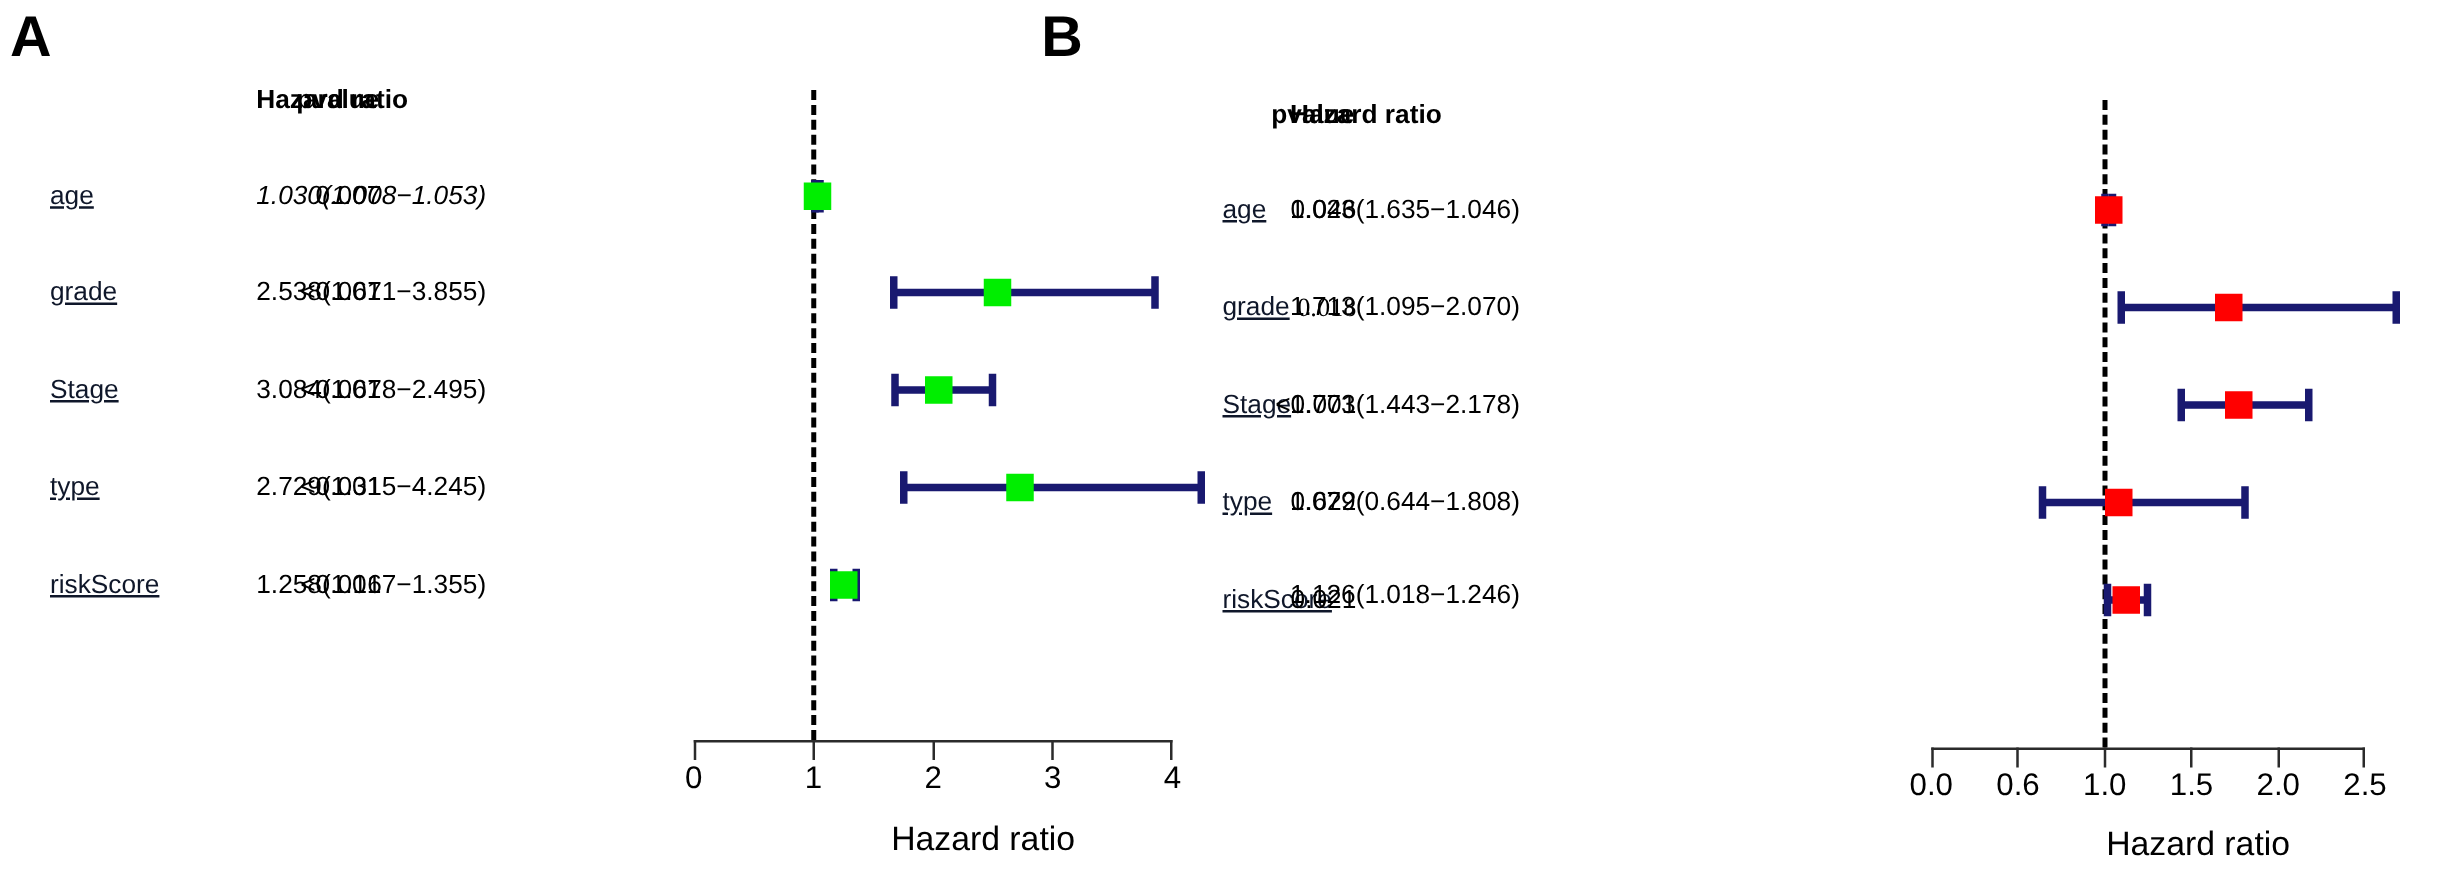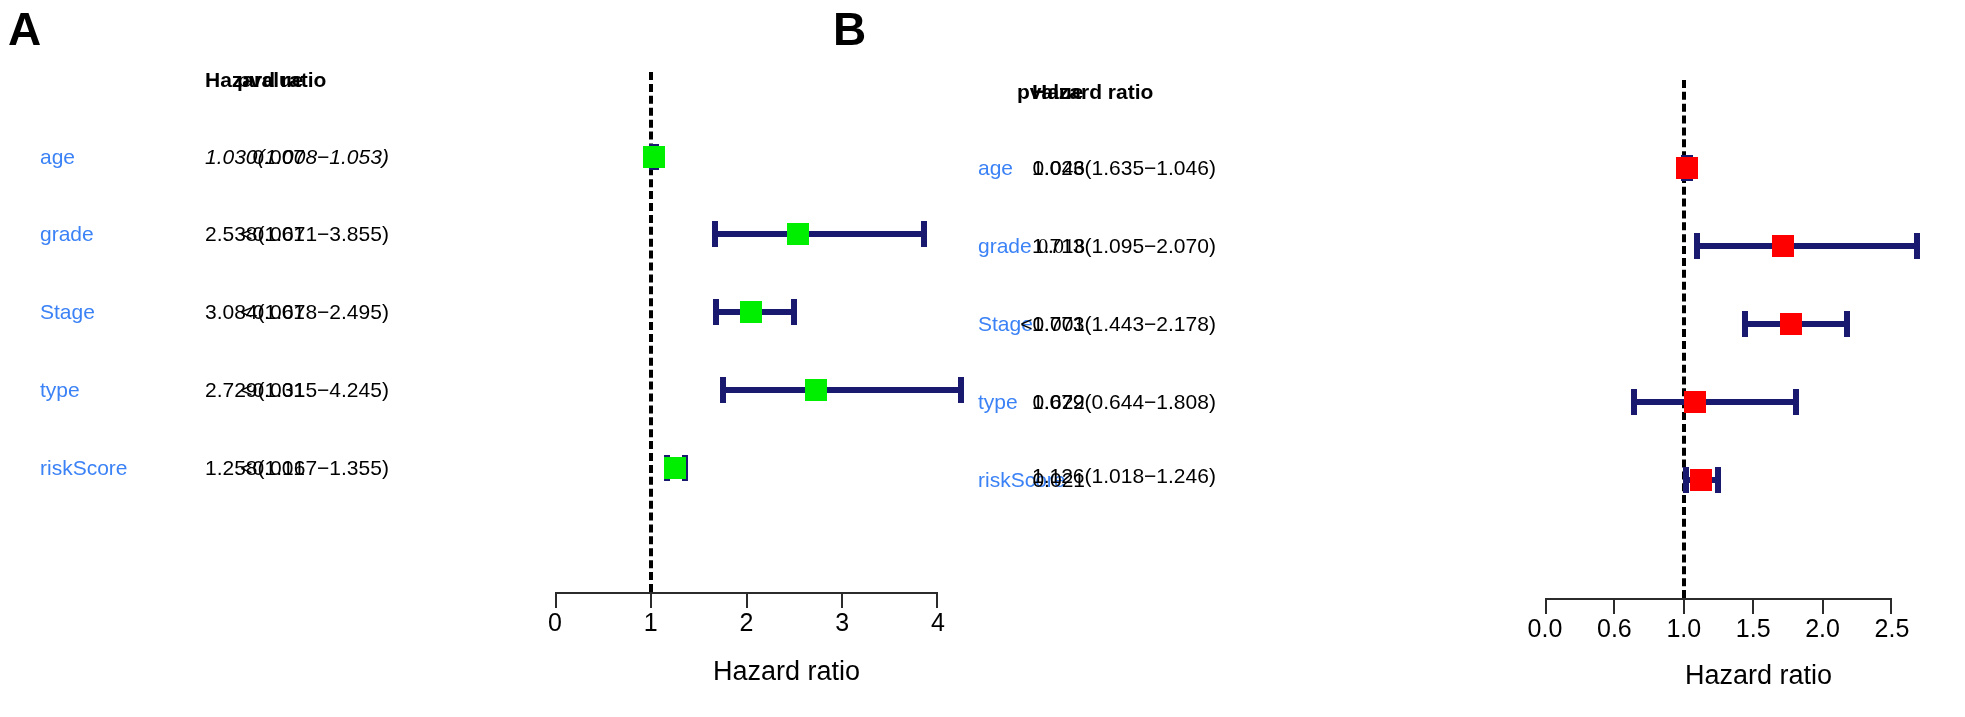--- a/index.html
+++ b/index.html
@@ -10,21 +10,21 @@
   }
   .panel{position:absolute;top:0;height:717px;}
   #panel-a{left:0;width:980px;}
   #panel-b{left:980px;width:985px;}
 
   .panel-letter{
     position:absolute;font-size:46px;font-weight:bold;color:#000;
     line-height:1;letter-spacing:-1px;
   }
   .hdr{position:absolute;font-size:21px;font-weight:bold;color:#000;white-space:nowrap;}
-  .row-label{position:absolute;font-size:21px;color:#3b82f6;white-space:nowrap;}
+  .row-label{position:absolute;font-size:21px;color:#0f172a;white-space:nowrap;text-decoration:underline;}
   .row-p{position:absolute;font-size:21px;color:#000;white-space:nowrap;text-align:right;}
   .row-hr{position:absolute;font-size:21px;color:#000;white-space:nowrap;}
   .nullline{position:absolute;width:0;border-left:4px dashed #000;}
   .axis-line{position:absolute;height:2px;background:#2b2b2b;}
   .axis-cap{position:absolute;width:2px;background:#2b2b2b;}
   .tick{position:absolute;width:2px;background:#2b2b2b;}
   .tick-label{position:absolute;font-size:25px;color:#000;text-align:center;white-space:nowrap;}
   .axis-title{position:absolute;font-size:27px;color:#000;text-align:center;white-space:nowrap;}
 
   .ci-line{position:absolute;height:6px;background:#191970;}

